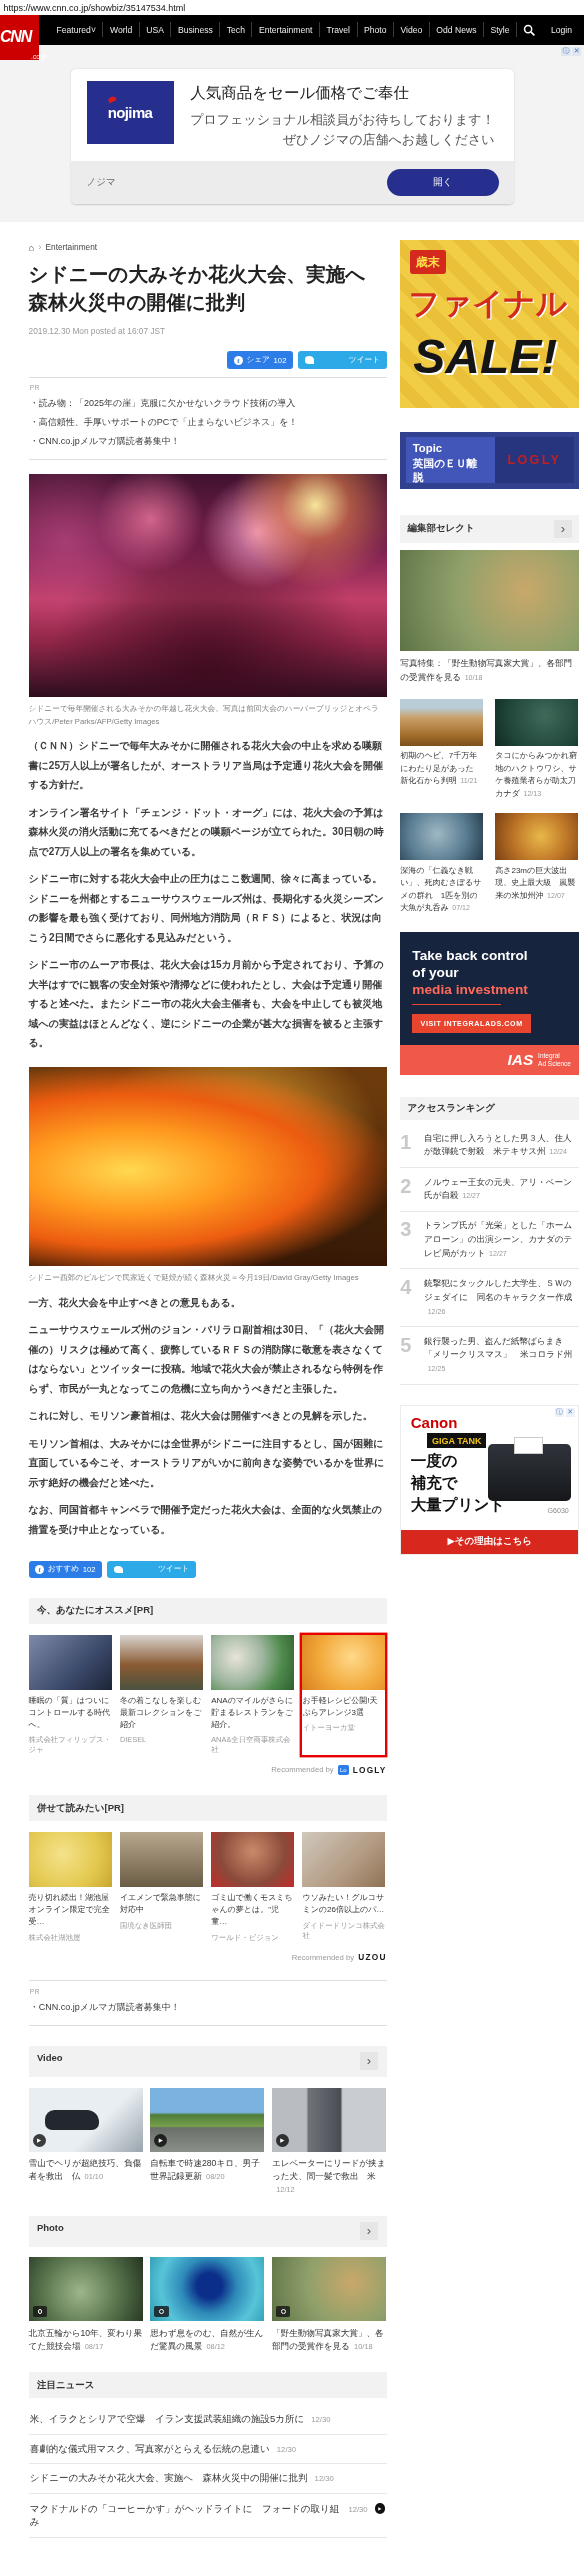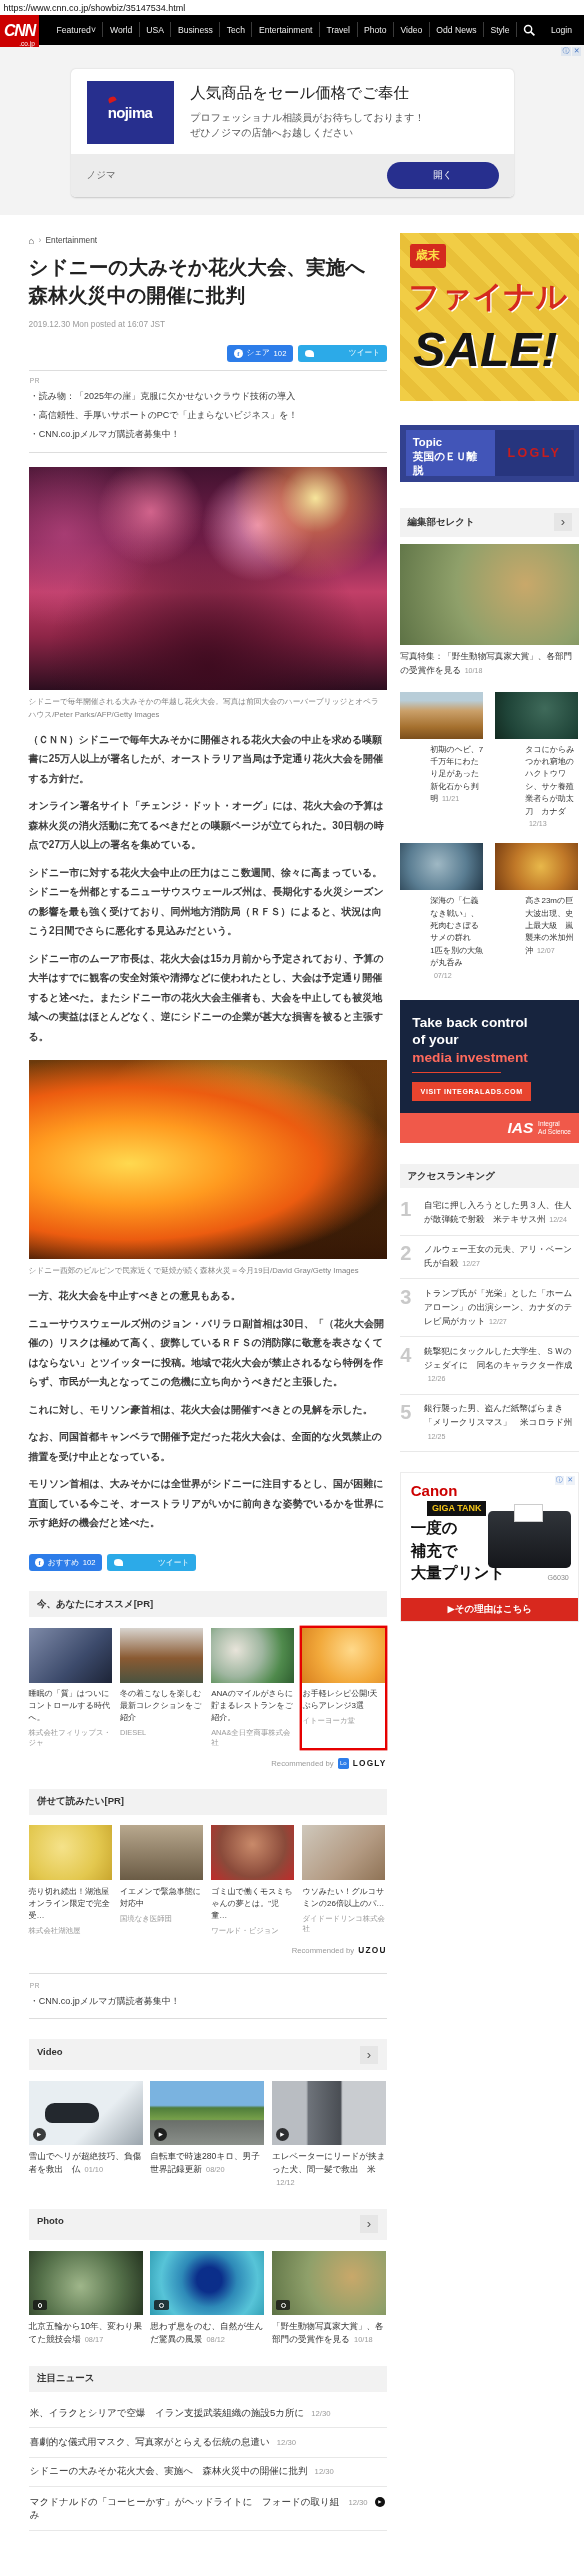--- a/index.html
+++ b/index.html
@@ -2,38 +2,38 @@
 <html lang="ja" style="font-size:9.5px"><head>
 <meta charset="utf-8">
 <style>
   html,body{margin:0;padding:0;background:#fff;}
   body{width:585px;font-family:"Liberation Sans","DejaVu Sans",sans-serif;color:#333;}
   [data-interactable]{box-sizing:border-box;}
   
   .urlbar{font-size:9px;color:#111;padding:3px 3.6px 1.8px;background:#fff;}
   
   .topnav{background:#000;height:30px;display:flex;align-items:center;position:relative;padding-left:50px;color:#eee;}
-  .logo{position:absolute;left:0;top:0;width:39px;height:32px;background:#c00;color:#fff;display:flex;flex-direction:column;align-items:center;justify-content:flex-end;z-index:6;}
+  .logo{position:absolute;left:0;top:0;width:39px;height:45px;background:#c00;color:#fff;display:flex;flex-direction:row;align-items:center;justify-content:space-between;z-index:6;}
   .logo-cnn{font-weight:bold;font-size:16px;letter-spacing:-1.2px;font-style:italic;}
   .logo-co{font-size:6.5px;align-self:flex-end;margin-right:4.2px;}
   .nav-item{font-size:8.6px;padding:2.4px 6.5px;border-right:0.6px solid #3a3a3a;white-space:nowrap;cursor:pointer;}
   .nav-item:first-child .caret{font-size:6px;margin-left:2.4px;color:#bbb;}
   .nav-search{margin-left:auto;margin-right:15.5px;cursor:pointer;}
   .nav-login{margin-right:13px;font-size:8.6px;cursor:pointer;}
   
   .adband{background:#f3f3f3;position:relative;padding:15.5px 0 18px;}
   .ad-ctrl{position:absolute;top:1.8px;right:3.6px;display:flex;gap:1.2px;}
   .ad-ctrl span{width:9.5px;height:9.5px;background:#dfe6ef;color:#4a78c2;font-size:7.1px;line-height:9.5px;text-align:center;cursor:pointer;}
   .ad-card{width:443px;margin:8.3px auto 0;background:#fff;border-radius:4.8px;box-shadow:0 0.6px 1.8px rgba(0,0,0,.18);}
   .ad-top{display:flex;gap:16.7px;padding:12px 15.5px 10.7px;}
   .ad-logo{width:87px;height:63px;background:#272f8e;display:flex;align-items:center;justify-content:center;flex:none;position:relative;}
   .ad-logo span{color:#fff;font-weight:bold;font-size:15px;letter-spacing:-0.6px;}
   .ad-logo i{position:absolute;top:16.7px;left:21.4px;width:7.7px;height:4.8px;background:#d81a1a;border-radius:3.6px 3.6px 0 0;transform:rotate(-25deg);}
   .ad-headline{font-size:15.5px;color:#222;margin:2.4px 0 6px;font-weight:normal;}
-  .ad-line{font-size:10px;color:#555;line-height:1.55;}
+  .ad-line{font-size:13px;color:#555;line-height:1.55;text-align:right;}
   .ad-bottom{background:#ececec;border-radius:0 0 4.8px 4.8px;display:flex;justify-content:space-between;align-items:center;padding:7.7px 15.5px;}
   .ad-brand{color:#666;font-size:9.5px;}
   .ad-cta{background:#272f8e;color:#fff;border:none;border-radius:14.3px;padding:7.1px 46px;font-size:9.5px;cursor:pointer;}
   
   .content{display:flex;align-items:flex-start;padding:0 6px 0 28.6px;}
   .col-main{width:358px;flex:none;}
   .col-side{width:179px;flex:none;margin-left:13.7px;padding-top:18px;}
   
   .breadcrumb{margin:20px 0 3.6px;font-size:8.3px;color:#555;display:flex;align-items:center;gap:4.2px;}
   .bc-home{font-size:9.5px;color:#333;cursor:pointer;}
@@ -111,21 +111,21 @@
   .topic-right .star{position:absolute;color:#f4c518;font-size:6.5px;}
   .topic-exit{position:absolute;left:50%;top:50%;transform:translate(-50%,-50%);color:#c81d1d;font-size:12.5px;font-weight:bold;letter-spacing:2.4px;}
   .side-sec{background:#f2f2f2;padding:5.4px 7.1px;font-size:9.5px;font-weight:bold;color:#333;display:flex;justify-content:space-between;align-items:center;}
   .side-lead{cursor:pointer;}
   .side-lead-img{width:179px;height:101px;margin-top:7.1px;}
   .side-lead-cap{font-size:8.6px;line-height:1.6;margin:5.4px 0 14.3px;color:#333;}
   .sdate{color:#9a9a9a;font-size:7.1px;margin-left:3.6px;white-space:nowrap;}
   .side-grid{display:flex;flex-wrap:wrap;gap:13px 12px;}
   .scard{width:83px;font-size:8px;cursor:pointer;}
   .simg{width:83px;height:47px;}
-  .scap{margin-top:4.8px;line-height:1.55;color:#333;margin-left:30px;}
+  .scap{margin-top:4.8px;line-height:1.55;color:#333;}
   .ias{margin:18px 0 21.4px;cursor:pointer;}
   .ias-top{background:#17243e;padding:14.3px 12px 12px;}
   .ias-l{color:#fff;font-size:13.7px;font-weight:bold;line-height:1.25;}
   .ias-l .accent{color:#ff6a5c;}
   .ias-rule{width:89px;border-top:1.8px solid #e8442e;margin:6px 0 9.5px;}
   .ias-cta{background:#e8442e;color:#fff;font-size:7.1px;font-weight:bold;letter-spacing:0.6px;padding:5.4px 8.3px;display:inline-block;}
   .ias-bot{background:#f0594a;color:#fff;display:flex;justify-content:flex-end;align-items:center;gap:4.8px;padding:6px 8.3px;}
   .ias-brand{font-size:15.5px;font-weight:bold;font-style:italic;}
   .ias-sub{font-size:6.5px;line-height:1.2;}
   .rklist{margin-top:3.6px;}
@@ -263,22 +263,22 @@
     <p class="body" data-interactable="false">シドニー市のムーア市長は、花火大会は15カ月前から予定されており、予算の大半はすでに観客の安全対策や清掃などに使われたとし、大会は予定通り開催すると述べた。またシドニー市の花火大会主催者も、大会を中止しても被災地域への実益はほとんどなく、逆にシドニーの企業が甚大な損害を被ると主張する。</p>
 
     <figure class="figure" data-interactable="false">
       <div class="img-fire" data-interactable="false"></div>
       <figcaption class="figcap" data-interactable="false">シドニー西郊のビルピンで民家近くで延焼が続く森林火災＝今月19日/David Gray/Getty Images</figcaption>
     </figure>
 
     <p class="body" data-interactable="false">一方、花火大会を中止すべきとの意見もある。</p>
     <p class="body" data-interactable="false">ニューサウスウェールズ州のジョン・バリラロ副首相は30日、「（花火大会開催の）リスクは極めて高く、疲弊しているＲＦＳの消防隊に敬意を表さなくてはならない」とツイッターに投稿。地域で花火大会が禁止されるなら特例を作らず、市民が一丸となってこの危機に立ち向かうべきだと主張した。</p>
     <p class="body" data-interactable="false">これに対し、モリソン豪首相は、花火大会は開催すべきとの見解を示した。</p>
+    <p class="body" data-interactable="false">モリソン首相は、大みそかには全世界がシドニーに注目するとし、国が困難に直面している今こそ、オーストラリアがいかに前向きな姿勢でいるかを世界に示す絶好の機会だと述べた。</p>
     <p class="body" data-interactable="false">なお、同国首都キャンベラで開催予定だった花火大会は、全面的な火気禁止の措置を受け中止となっている。</p>
-    <p class="body" data-interactable="false">モリソン首相は、大みそかには全世界がシドニーに注目するとし、国が困難に直面している今こそ、オーストラリアがいかに前向きな姿勢でいるかを世界に示す絶好の機会だと述べた。</p>
 
     <div class="share-row left" data-interactable="false">
       <button class="btn-share btn-fb" data-interactable="true">
         <span class="fb-c" data-interactable="false">f</span>
         <span>おすすめ</span>
           <span>102</span>
       </button>
       <button class="btn-share btn-tw" data-interactable="true">
         <span class="tw-b" data-interactable="false"></span>
         <span>ツイート</span>

